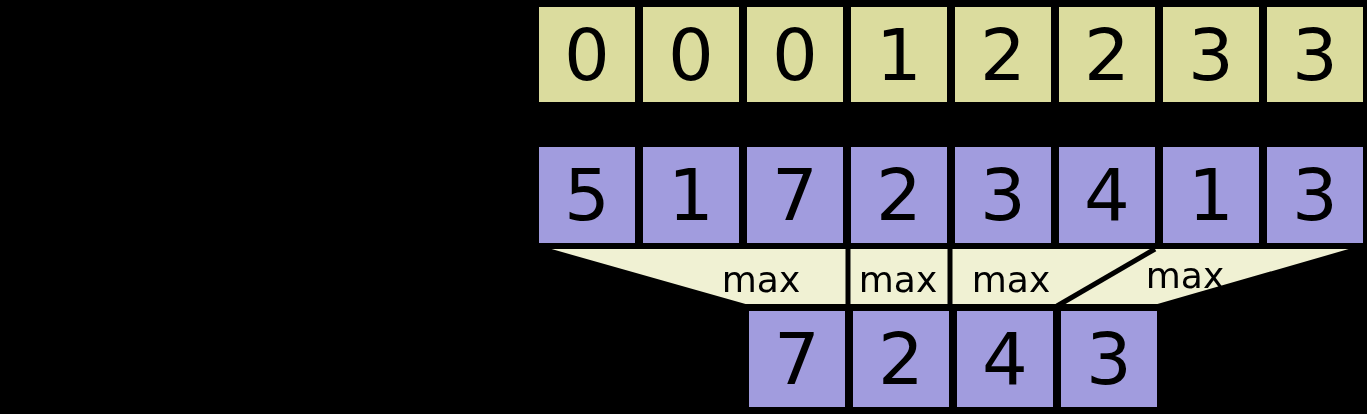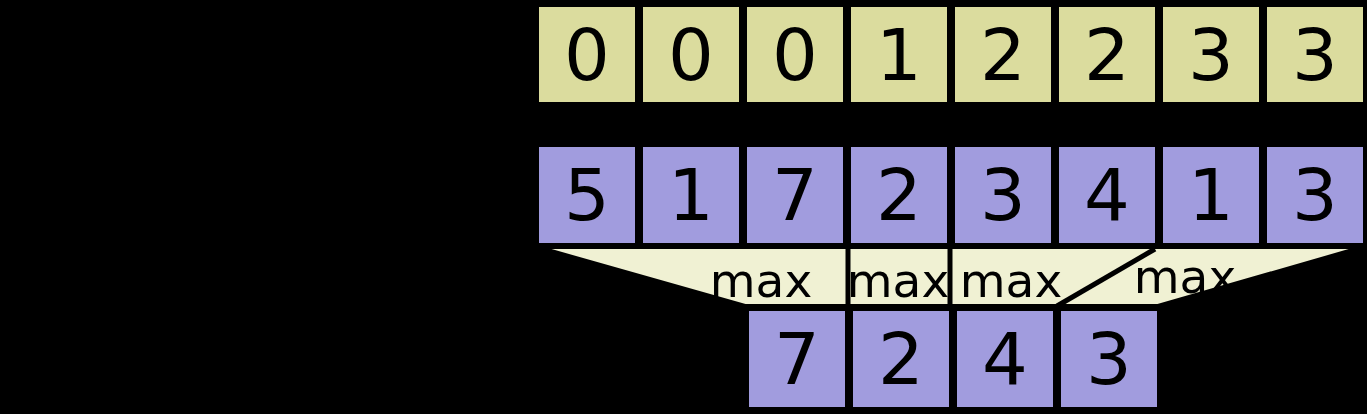--- a/index.html
+++ b/index.html
@@ -49,21 +49,21 @@
     stroke: var(--border, #000000);
     stroke-width: 4;
   }
   #funnel-svg line {
     stroke: var(--border, #000000);
     stroke-width: 5;
   }
   .max-label {
     position: absolute;
     transform: translate(-50%, -50%);
-    font-size: 47px;
+    font-size: 36px;
     line-height: 1;
     color: var(--text, #000000);
     white-space: nowrap;
   }
   #max-0 { left: 761px;  top: 280px; }
   #max-1 { left: 898px;  top: 280px; }
   #max-2 { left: 1011px; top: 280px; }
   #max-3 { left: 1185px; top: 276px; }
 </style>
 </head>

